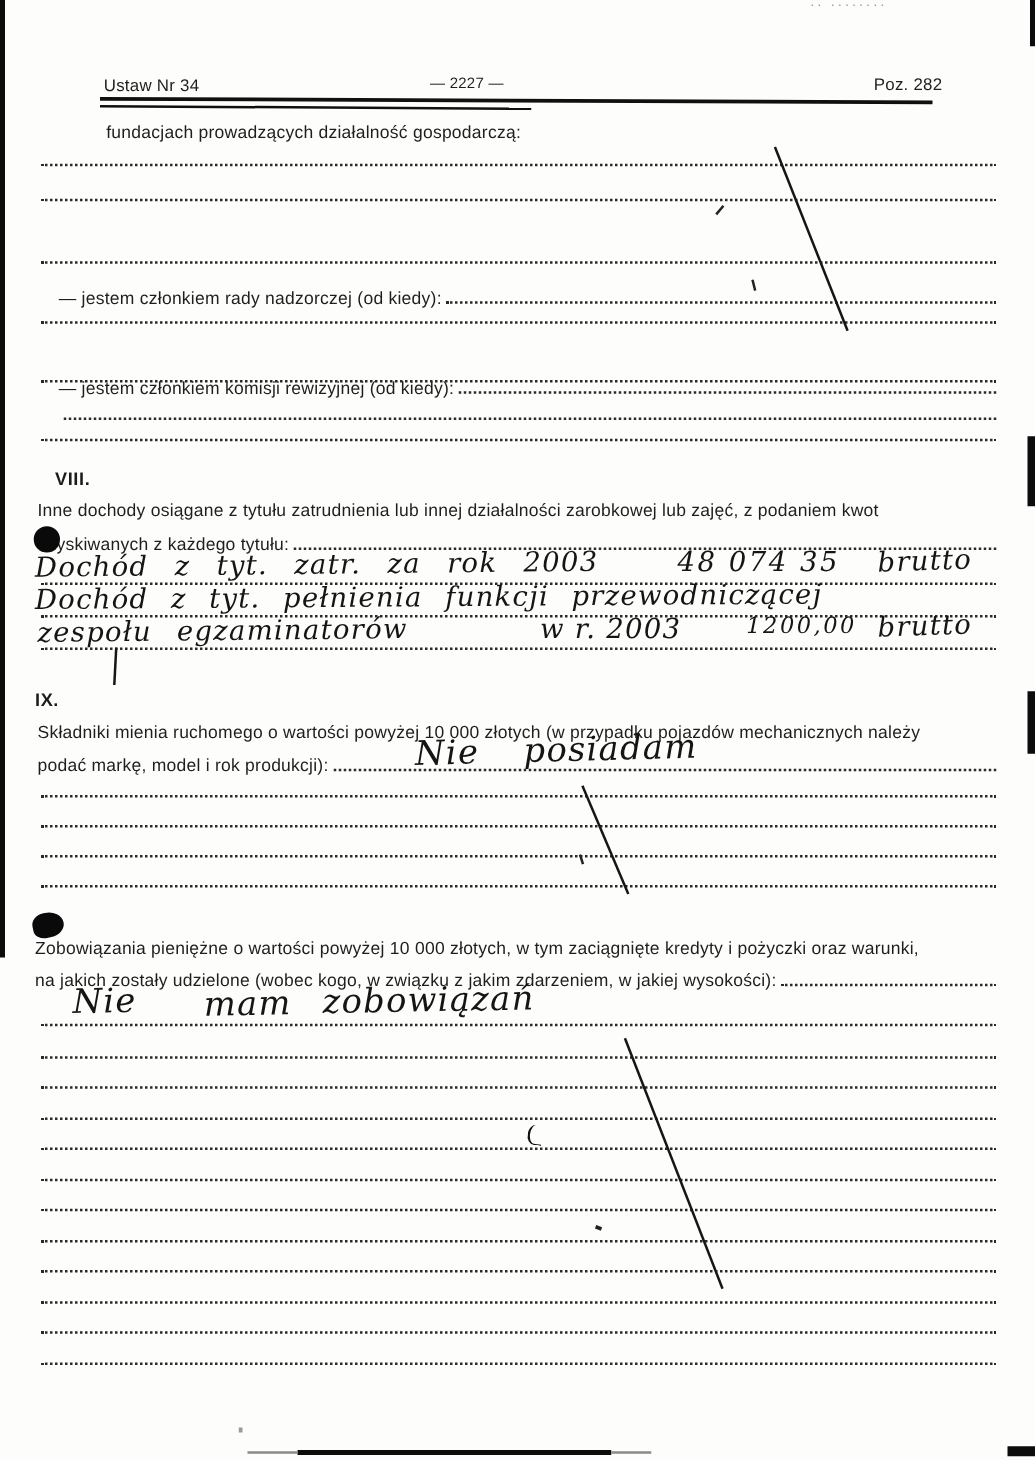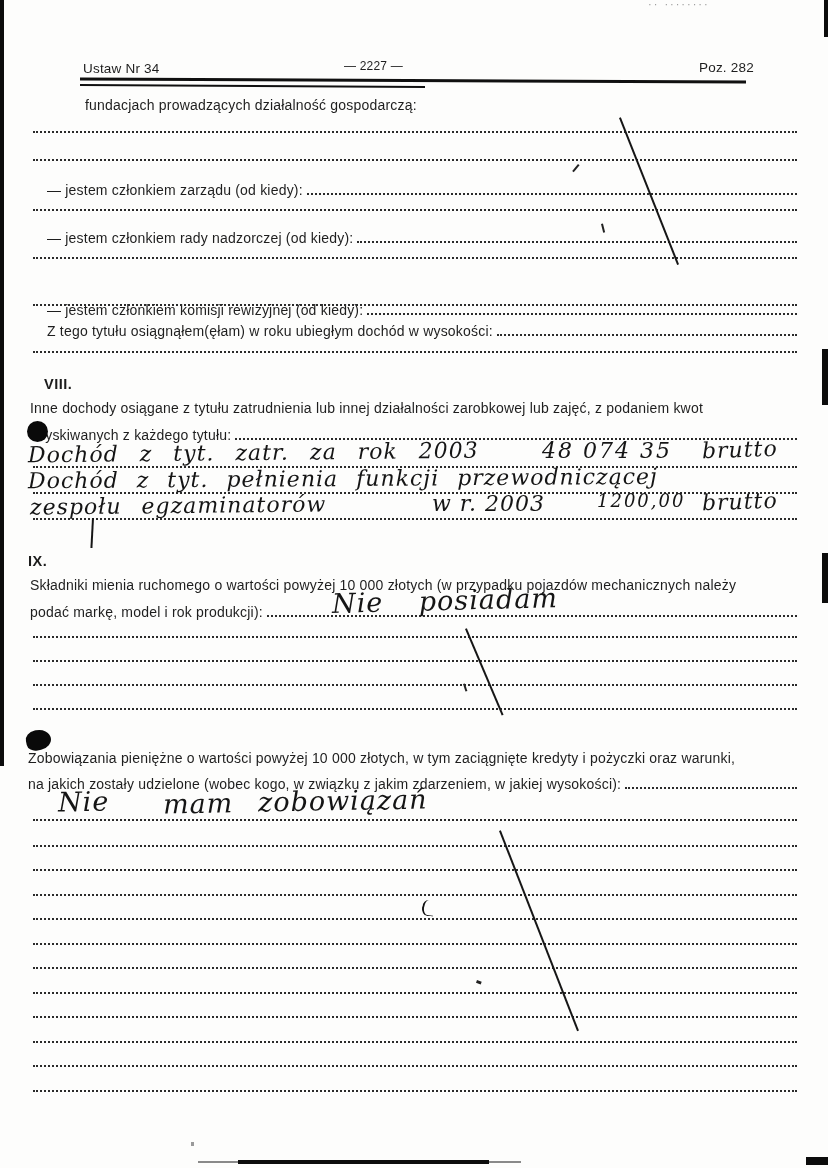--- a/index.html
+++ b/index.html
@@ -45,40 +45,35 @@
   <div class="abs ptext" style="left:344px; top:59px; font-size:12px;">— 2227 —</div>
   <div class="abs ptext" style="left:699px; top:60px; font-size:13.5px;">Poz. 282</div>
   <div class="headrule" style="left:80px; top:79px; width:666px; height:3px; transform:rotate(0.25deg);"></div>
   <div class="headrule" style="left:80px; top:85px; width:345px; height:2px; transform:rotate(0.35deg);"></div>
 
   <div class="abs ptext" style="left:85px; top:97px;">fundacjach prowadzących działalność gospodarczą:</div>
 
   <div class="dotline" style="top:131px;"></div>
   <div class="dotline" style="top:159px;"></div>
 
-  <div class="row" style="left:47px; right:31px; top:176px; height:22px;">
-    <span class="ptext">— jestem członkiem zarządu (od kiedy):</span>
-    <span class="fill"></span>
-  </div>
   <div class="dotline" style="top:209px;"></div>
 
   <div class="row" style="left:47px; right:31px; top:224px; height:22px;">
     <span class="ptext">— jestem członkiem rady nadzorczej (od kiedy):</span>
     <span class="fill"></span>
   </div>
   <div class="dotline" style="top:257px;"></div>
 
   <div class="row" style="left:47px; right:31px; top:272px; height:22px;margin-top:24px;">
     <span class="ptext">— jestem członkiem komisji rewizyjnej (od kiedy):</span>
     <span class="fill"></span>
   </div>
   <div class="dotline" style="top:304px;"></div>
 
   <div class="row" style="left:47px; right:31px; top:317px; height:22px;">
-    <span class="ptext">Z tego tytułu osiągnąłem(ęłam) w roku ubiegłym dochód w wysokości:</span>
     <span class="fill"></span>
   </div>
   <div class="dotline" style="top:351px;"></div>
 
   <div class="stroke" style="left:619px; top:118px; height:158px; transform:rotate(-21.6deg);"></div>
   <div class="tickmark" style="left:578px; top:164px; width:2px; height:9px; transform:rotate(40deg);"></div>
   <div class="tickmark" style="left:601px; top:224px; width:2px; height:9px; transform:rotate(-14deg);"></div>
 
   <div class="abs secnum" style="left:44px; top:376px;">VIII.</div>
   <div class="abs ptext" style="left:30px; top:400px;text-align:center;">Inne dochody osiągane z tytułu zatrudnienia lub innej działalności zarobkowej lub zajęć, z podaniem kwot</div>

